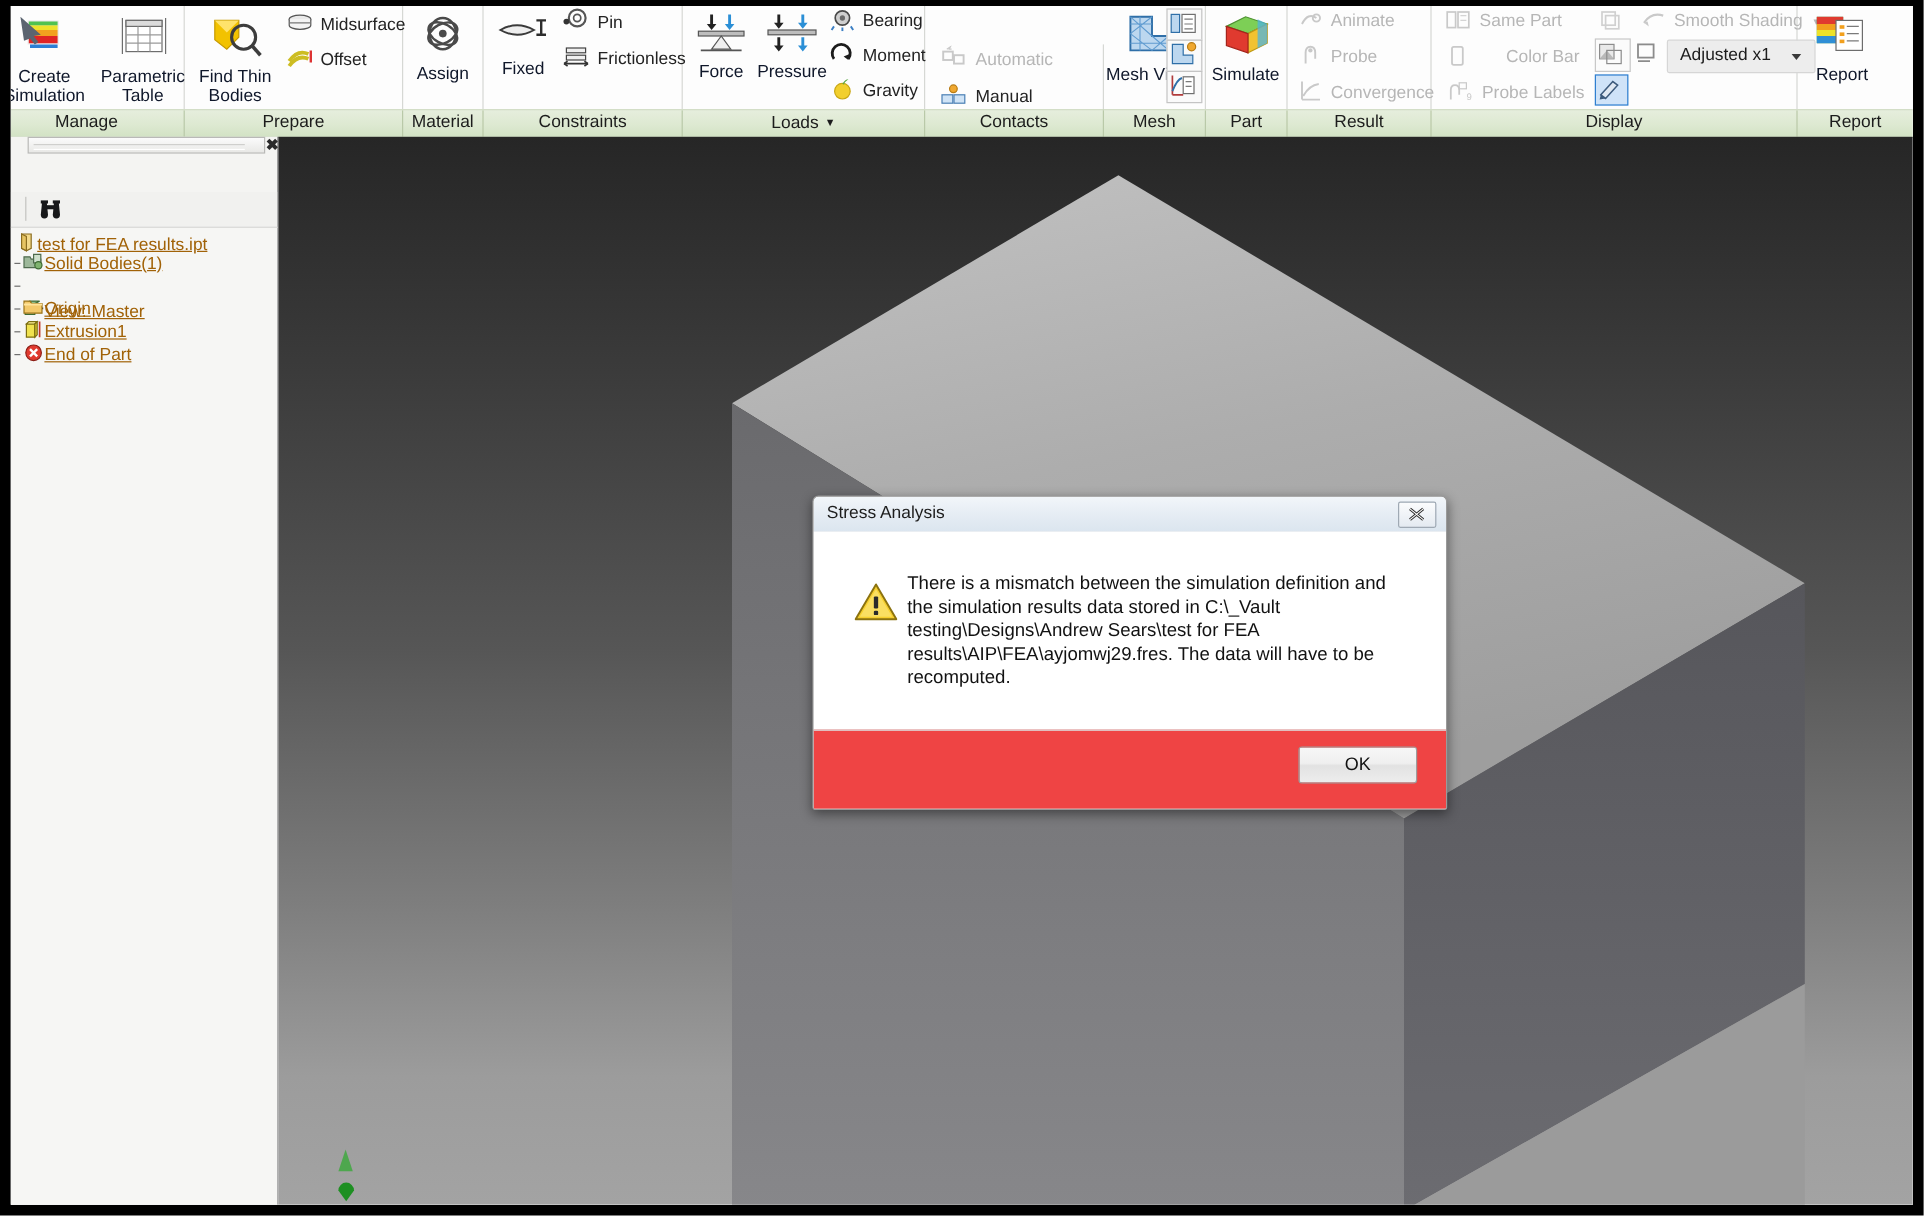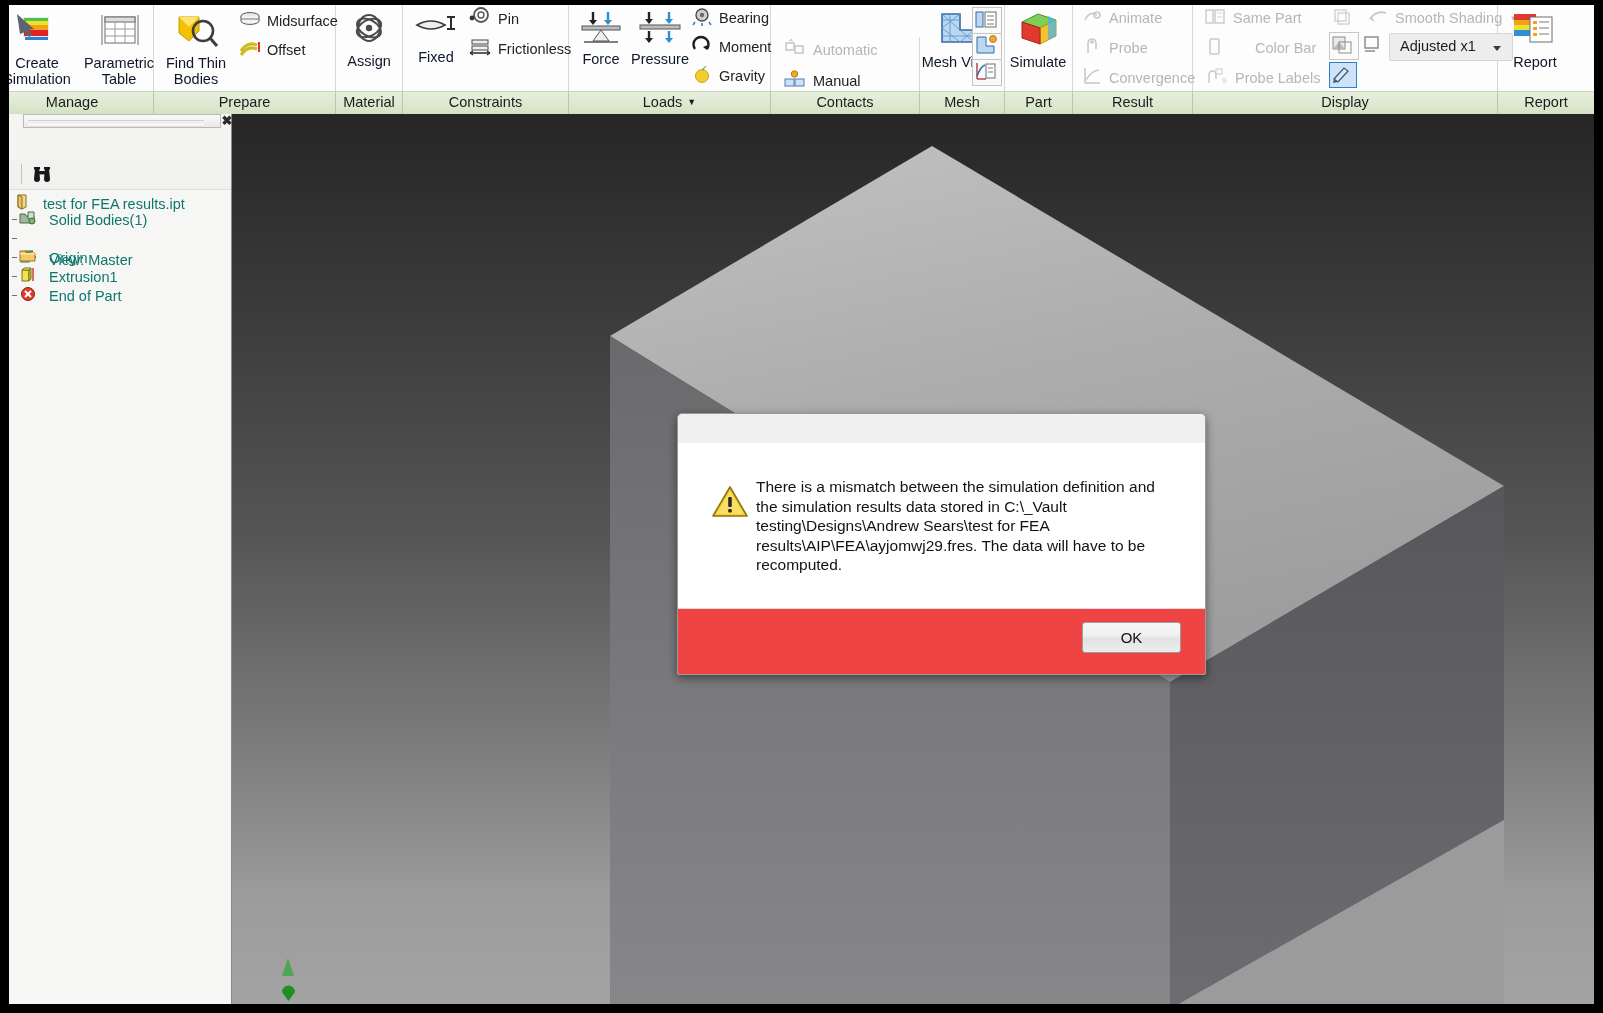--- a/index.html
+++ b/index.html
@@ -49,22 +49,22 @@
       border-bottom:1px solid #7e7e7c;}
   #brhead .ttl{position:absolute;left:-8px;top:5px;font-size:17px;color:#fafafa;letter-spacing:.2px;}
   #brhead .ttl .caret{font-size:11px;margin-left:4px;vertical-align:2px;}
   #brhelp{position:absolute;right:8px;top:4px;width:22px;height:22px;cursor:pointer;}
 
   #brtools{position:absolute;left:0;top:46px;width:222px;height:29px;background:#f1f1ef;border-bottom:1px solid #cfcfcd;}
   #brtools .sep{position:absolute;left:12px;top:4px;width:1px;height:20px;background:#c2c2c0;}
   #brfind{position:absolute;left:21px;top:3px;width:26px;height:22px;cursor:pointer;}
 
   #brtree{position:absolute;left:0;top:75px;width:222px;bottom:0;background:#f6f6f4;border-top:1px solid #dcdcda;}
-  .tnode{position:absolute;left:0;height:19px;display:flex;align-items:center;gap:12px;
-         font-size:14.5px;color:#0f766e;white-space:nowrap;cursor:default;}
+  .tnode{position:absolute;left:0;height:19px;display:flex;align-items:center;gap:0;
+         font-size:14.5px;color:#a16207;white-space:nowrap;cursor:default;text-decoration:underline;}
   .tdash{position:absolute;width:5px;height:1px;background:#6f6f6f;}
 
   
   #vp{position:absolute;left:223px;top:109px;right:0;bottom:0;overflow:hidden;
       background:linear-gradient(to bottom,#262626 0%,#3b3b3b 22%,#565656 48%,#7e7e7e 72%,#9c9c9c 88%,#a3a3a3 100%);}
   #vpsvg{position:absolute;left:0;top:0;}
 
   
   #dlg{position:absolute;left:668px;top:408px;width:527px;height:260px;
       background:#f0f0f0;border:1px solid #9a9a9a;border-radius:5px 5px 2px 2px;
@@ -633,20 +633,29 @@
 
       <g>
         <path d="M50 862 l6 -18 l6 18 z" fill="#3fa83f" opacity=".85"></path>
         <path d="M50 878 a6.5 6.5 0 0 1 13 0 l-6.5 9 z" fill="#1e8f22"></path>
       </g>
     </svg>
   </div>
 
   <div id="dlg">
 
+    <div id="dlgtitle">
+      <span class="t">Stress Analysis</span>
+      <div id="dlgclose">
+        <svg width="16" height="14" viewBox="0 0 16 14">
+          <path d="M2 2 L13 11 M13 2 L2 11" stroke="#2b2b2b" stroke-width="2.4" stroke-linecap="butt"></path>
+          <path d="M2 2 L13 11 M13 2 L2 11" stroke="#ffffff" stroke-width="0.9"></path>
+        </svg>
+      </div>
+    </div>
 
     <div id="dlgbody">
       <div id="warnicon">
         <svg width="36" height="33" viewBox="0 0 36 33">
           <path d="M18 2 L35 31 L1 31 Z" fill="#f6cf2e" stroke="#8c7310" stroke-width="1.6" stroke-linejoin="round"></path>
           <path d="M18 6 L31.5 29 L4.5 29 Z" fill="#fadf62"></path>
           <rect x="16.2" y="12" width="3.6" height="10" rx="1" fill="#2b2b2b"></rect>
           <rect x="16.2" y="24" width="3.6" height="3.6" rx="1" fill="#2b2b2b"></rect>
         </svg>
       </div>

